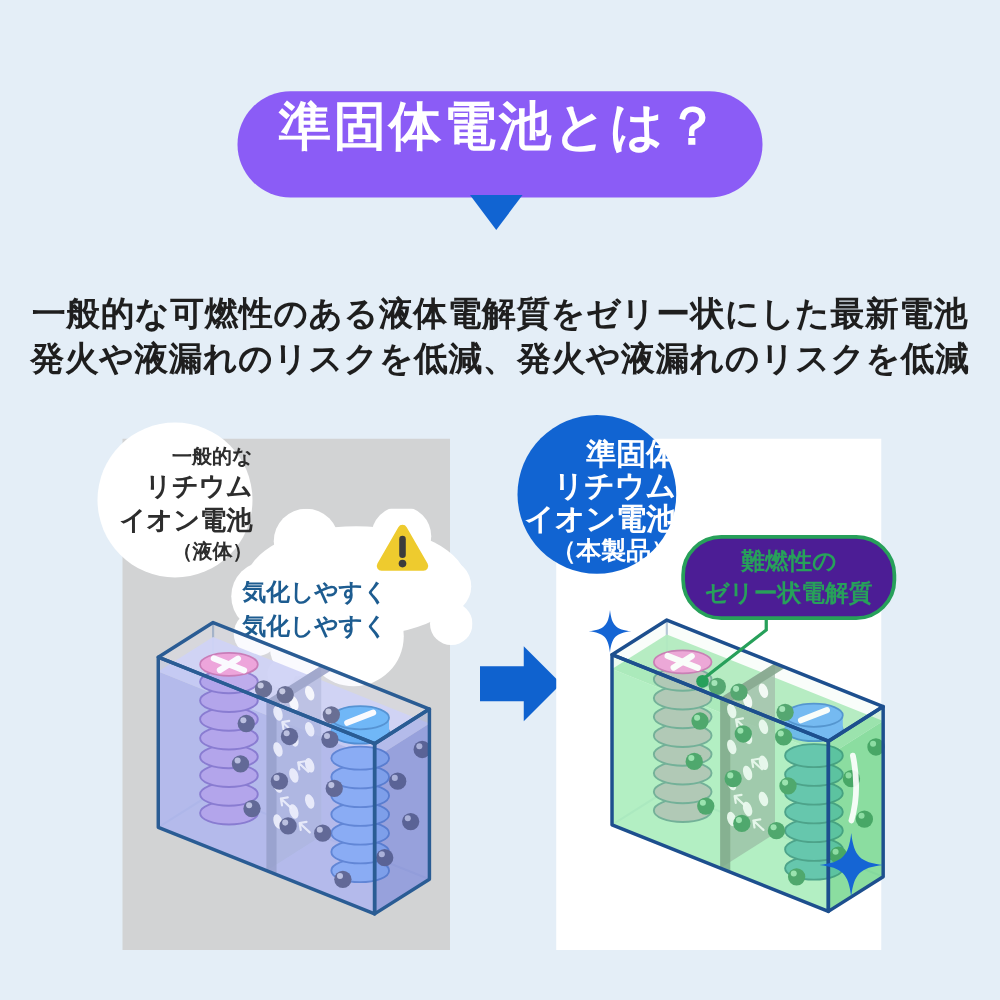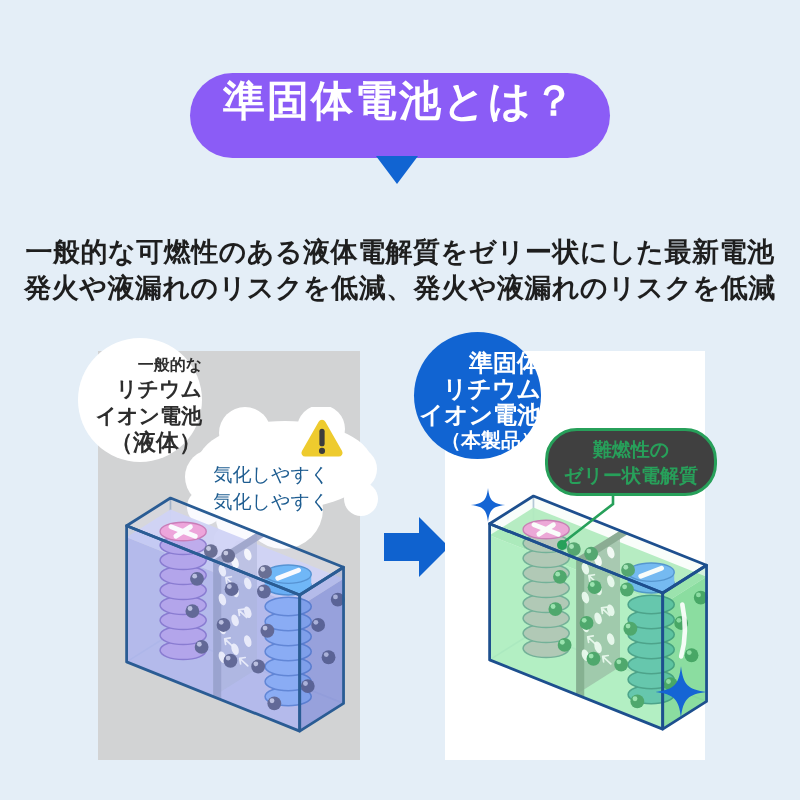--- a/index.html
+++ b/index.html
@@ -29,30 +29,30 @@
 
   
   .panel-left{left:98px;top:351px;width:262px;height:409px;background:#d2d3d4;overflow:visible;}
   .panel-right{left:445px;top:351px;width:260px;height:409px;background:#ffffff;overflow:visible;}
 
   
   .circle-label{border-radius:50%;text-align:center;box-sizing:border-box;z-index:30;}
   .circle-white{left:-20px;top:-13px;width:124px;height:124px;background:#ffffff;color:#2d2d2d;padding-top:15px;font-weight:600;}
   .circle-white .s1{font-size:16px;line-height:23px;}
   .circle-white .s2,.circle-white .s3{font-size:21px;line-height:27px;}
-  .circle-white .s4{font-size:23px;line-height:25px;}
+  .circle-white .s4{font-size:16px;line-height:25px;font-family:Liberation Mono, monospace;}
   .circle-blue{left:-31px;top:-19px;width:127px;height:127px;background:#1164d2;color:#ffffff;padding-top:18px;font-weight:700;}
   .circle-blue .s1,.circle-blue .s2,.circle-blue .s3{font-size:24px;line-height:26px;}
   .circle-blue .s4{font-size:20px;line-height:24px;}
   .circle-label div{white-space:nowrap;text-align:right;}
 
   
   .cloud-svg{left:85px;top:56px;width:195px;height:155px;z-index:5;}
-  .cloud-text{left:96px;top:110px;width:155px;text-align:center;
-    font-size:19px;font-weight:400;color:#1d5c90;line-height:27px;z-index:6;white-space:nowrap;}
+  .cloud-text{left:96px;top:110px;width:155px;
+    font-size:19px;font-weight:700;color:#1d5c90;line-height:27px;z-index:6;white-space:nowrap;}
   .warning-svg{left:201px;top:66px;width:46px;height:42px;z-index:7;}
 
   
   .battery{position:absolute;width:300px;height:289px;overflow:visible;z-index:10;}
   .theme-liquid{
     --frame:#2a5c94;
     --liq-top:#c9cef4;--liq-front:#aeb5ec;--liq-side:#99a2e0;
     --glass-top:#e6eafc;--glass-front:#b7c1f2;--glass-side:#8793d6;
     --e1-disc:#b29ce8;--e1-line:#7a66c6;
     --cap-pos:#ef92d2;--cap-pos-line:#c05fa6;
@@ -73,21 +73,21 @@
     --sep:#93b29c;--sep-edge:#6e9378;--hole:#ffffff;
     --ion:#2e9150;--ion-hi:#93dfa9;
     --shine:#ffffff;
   }
 
   
   .arrow-svg{left:384px;top:516px;width:66px;height:62px;}
 
   
   .callout{left:100px;top:77px;width:172px;box-sizing:border-box;
-    background:#404040;border:3px solid #27a05a;border-radius:32px;
+    background:#4c1d95;border:3px solid #27a05a;border-radius:32px;
     color:#27a05a;font-size:19px;font-weight:700;line-height:26px;
     text-align:center;padding:5px 4px;z-index:22;white-space:nowrap;}
   .connector-svg{left:0;top:0;width:260px;height:409px;z-index:21;overflow:visible;}
 
   .sparkle{z-index:25;}
   .sparkle-1{left:25px;top:136px;width:36px;height:36px;}
   .sparkle-2{left:209px;top:314px;width:54px;height:54px;}
 </style>
 </head>
 <body>

